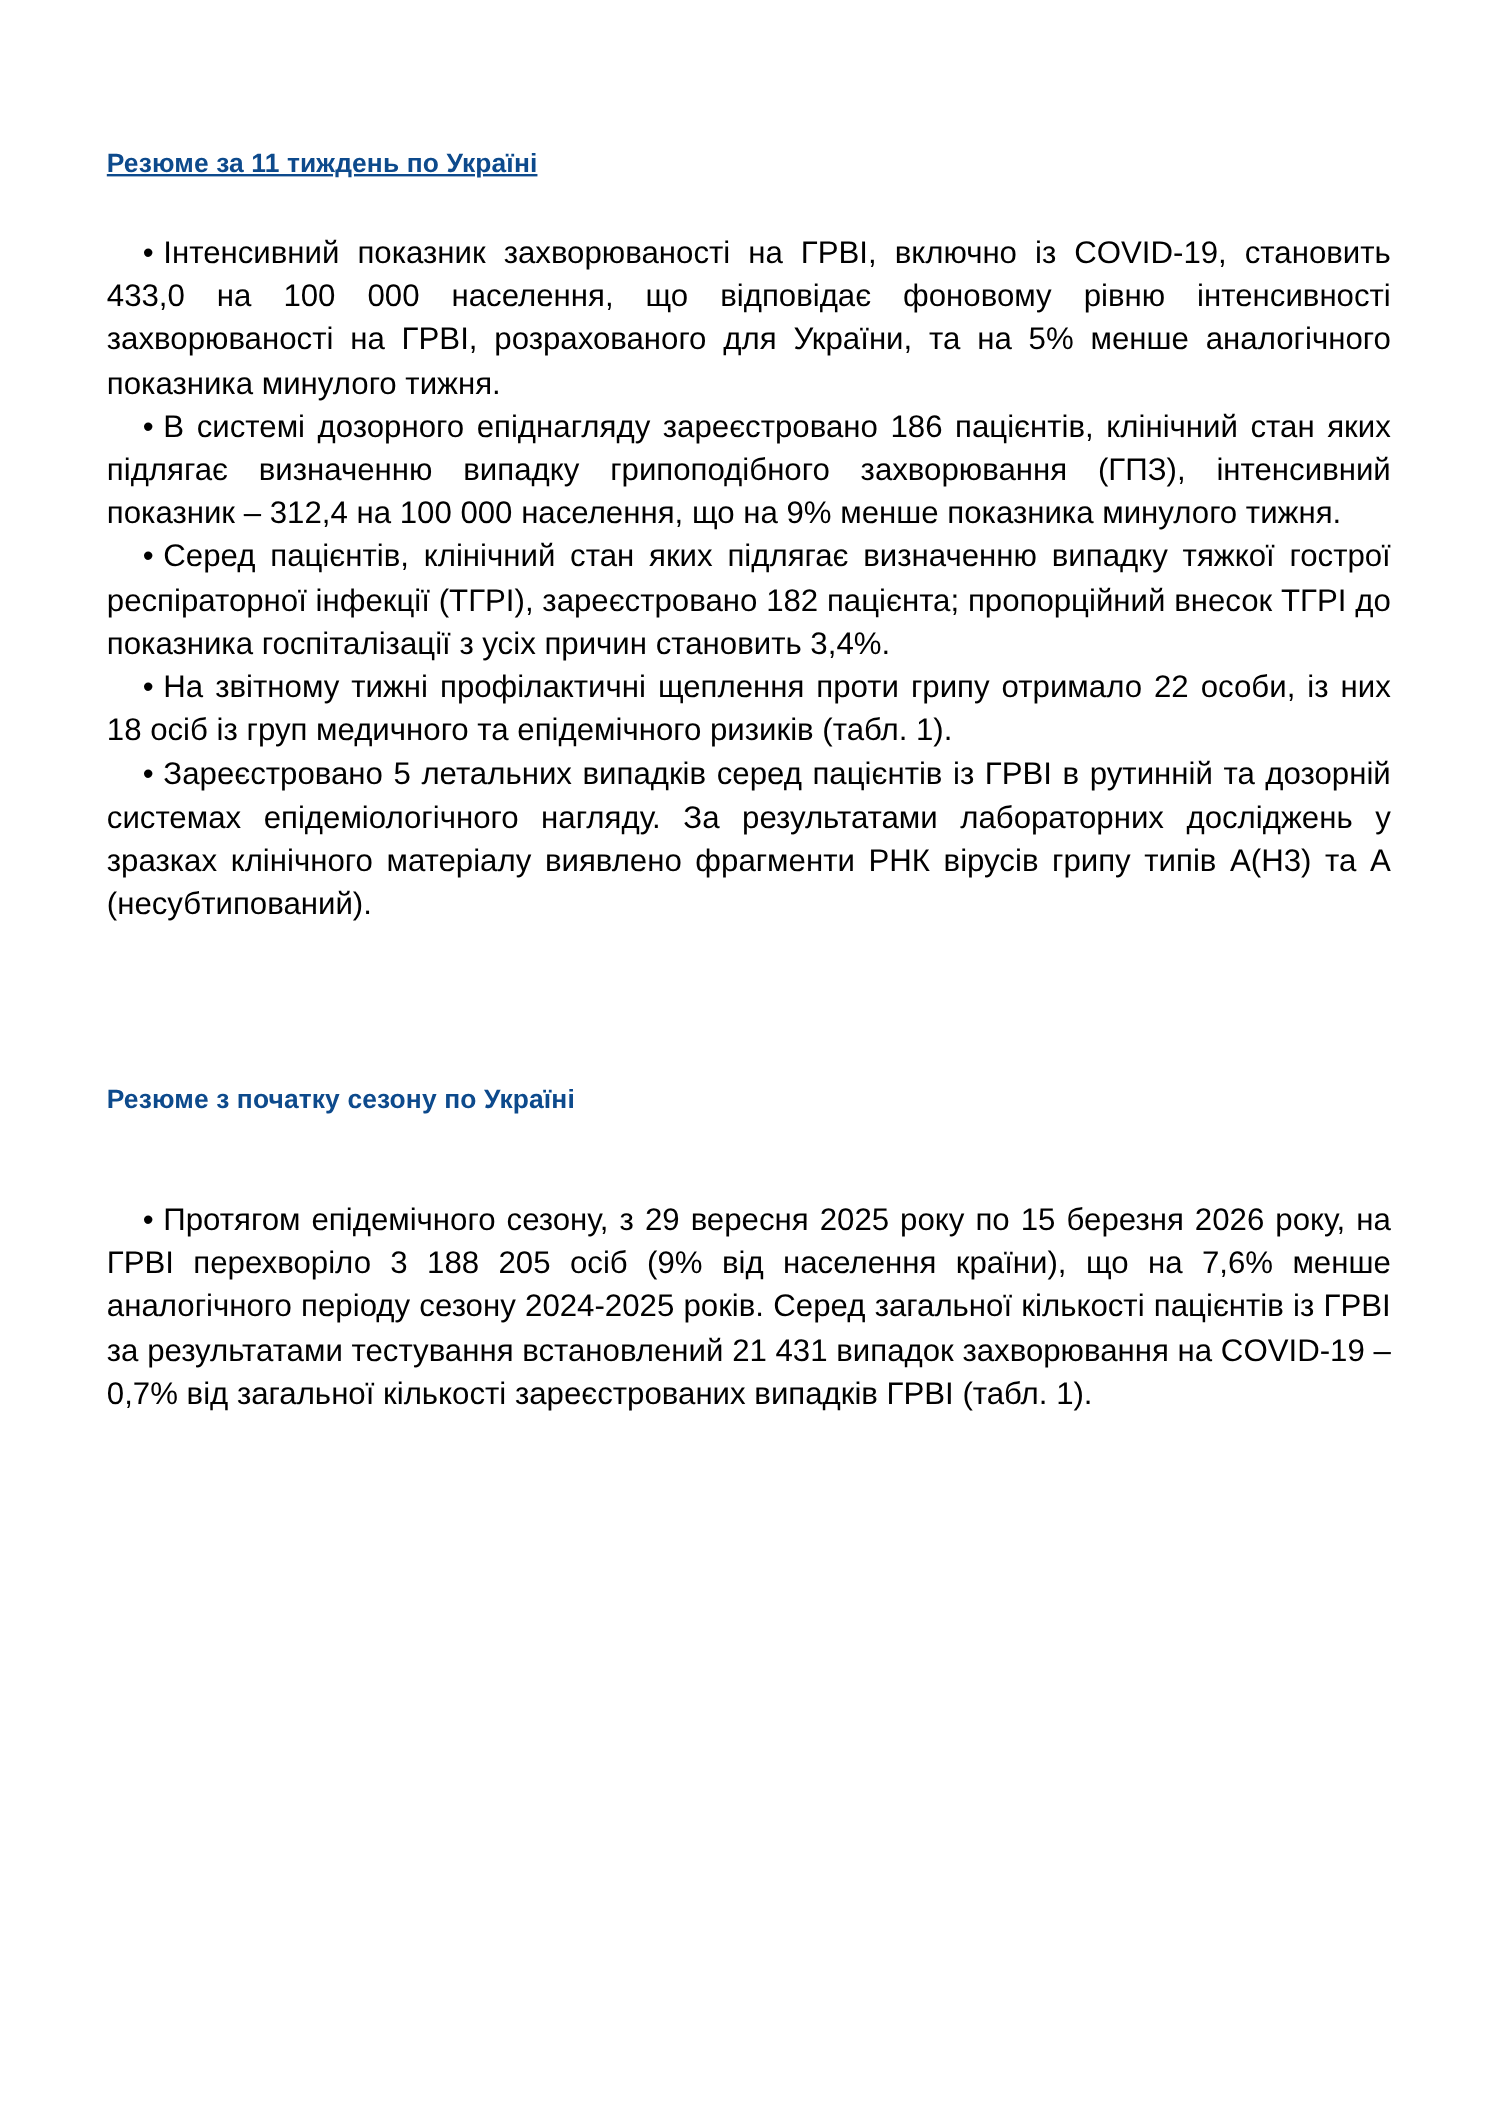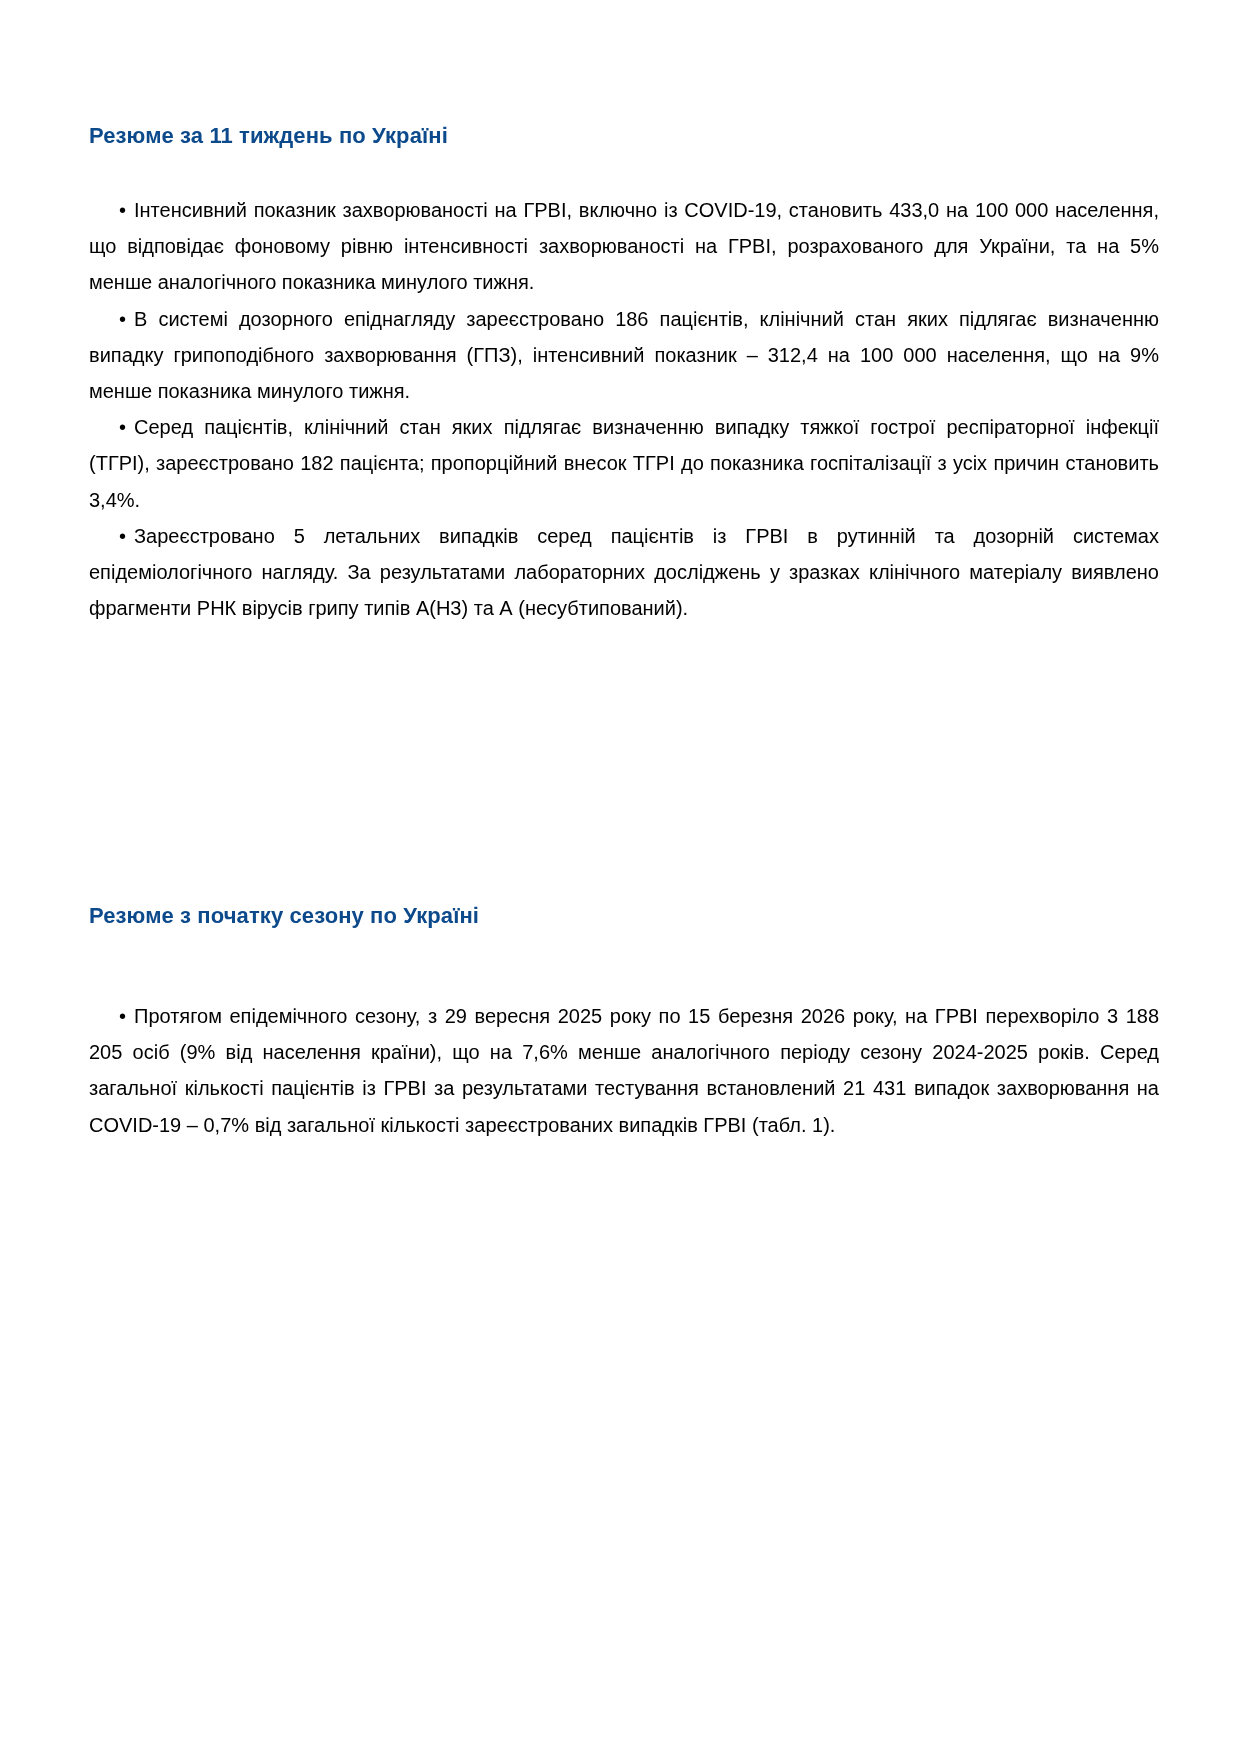--- a/index.html
+++ b/index.html
@@ -26,38 +26,39 @@
       font-weight: bold;
       font-size: 22px;
       color: #0d4a8c;
       margin: 0;
       letter-spacing: 0.1px;
     }
     #title-week {
       position: absolute;
       top: 123px;
       left: 0;
+      text-decoration: underline;
     }
     #title-season {
       position: absolute;
       top: 903px;
       left: 0;
     }
     .bullets {
       position: absolute;
       left: 0;
       width: 1070px;
       margin: 0;
       padding: 0;
       list-style: none;
     }
     #bullets-week { top: 192px; }
     #bullets-season { top: 998px; }
     .bullets li {
-      font-size: 20px;
+      font-size: 26px;
       line-height: 36.2px;
       text-align: justify;
       text-indent: 30px;
       margin: 0;
       padding: 0;
     }
     .bullet-mark {
       display: inline-block;
       text-indent: 0;
       margin-right: 8px;
@@ -67,20 +68,21 @@
 <body>
 
 <div class="page">
 
   <h2 id="title-week" class="section-title">Резюме за 11 тиждень по Україні</h2>
 
   <ul id="bullets-week" class="bullets">
     <li><span class="bullet-mark">•</span><span>Інтенсивний показник захворюваності на ГРВІ, включно із COVID-19, становить 433,0 на 100 000 населення, що відповідає фоновому рівню інтенсивності захворюваності на ГРВІ, розрахованого для України, та на 5% менше аналогічного показника минулого тижня.</span></li>
     <li><span class="bullet-mark">•</span><span>В системі дозорного епіднагляду зареєстровано 186 пацієнтів, клінічний стан яких підлягає визначенню випадку грипоподібного захворювання (ГПЗ), інтенсивний показник – 312,4 на 100 000 населення, що на 9% менше показника минулого тижня.</span></li>
     <li><span class="bullet-mark">•</span><span>Серед пацієнтів, клінічний стан яких підлягає визначенню випадку тяжкої гострої респіраторної інфекції (ТГРІ), зареєстровано 182 пацієнта; пропорційний внесок ТГРІ до показника госпіталізації з усіх причин становить 3,4%.</span></li>
+    <li><span class="bullet-mark">•</span><span>На звітному тижні профілактичні щеплення проти грипу отримало 22 особи, із них 18 осіб із груп медичного та епідемічного ризиків (табл. 1).</span></li>
     <li><span class="bullet-mark">•</span><span>Зареєстровано 5 летальних випадків серед пацієнтів із ГРВІ в рутинній та дозорній системах епідеміологічного нагляду. За результатами лабораторних досліджень у зразках клінічного матеріалу виявлено фрагменти РНК вірусів грипу типів А(Н3) та А (несубтипований).</span></li>
   </ul>
 
   <h2 id="title-season" class="section-title">Резюме з початку сезону по Україні</h2>
 
   <ul id="bullets-season" class="bullets">
     <li><span class="bullet-mark">•</span><span>Протягом епідемічного сезону, з 29 вересня 2025 року по 15 березня 2026 року, на ГРВІ перехворіло 3 188 205 осіб (9% від населення країни), що на 7,6% менше аналогічного періоду сезону 2024-2025 років. Серед загальної кількості пацієнтів із ГРВІ за результатами тестування встановлений 21 431 випадок захворювання на COVID-19 – 0,7% від загальної кількості зареєстрованих випадків ГРВІ (табл. 1).</span></li>
   </ul>
 
 </div>

